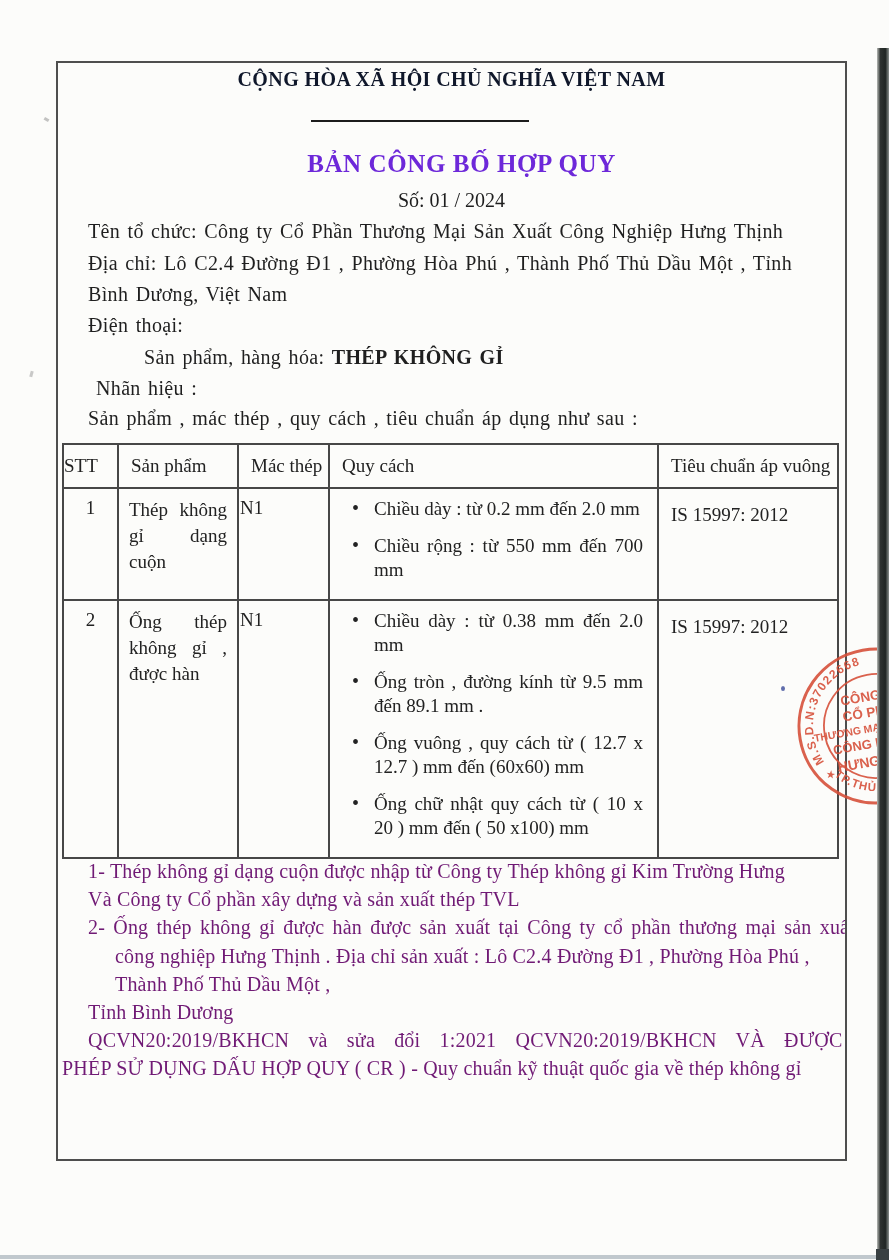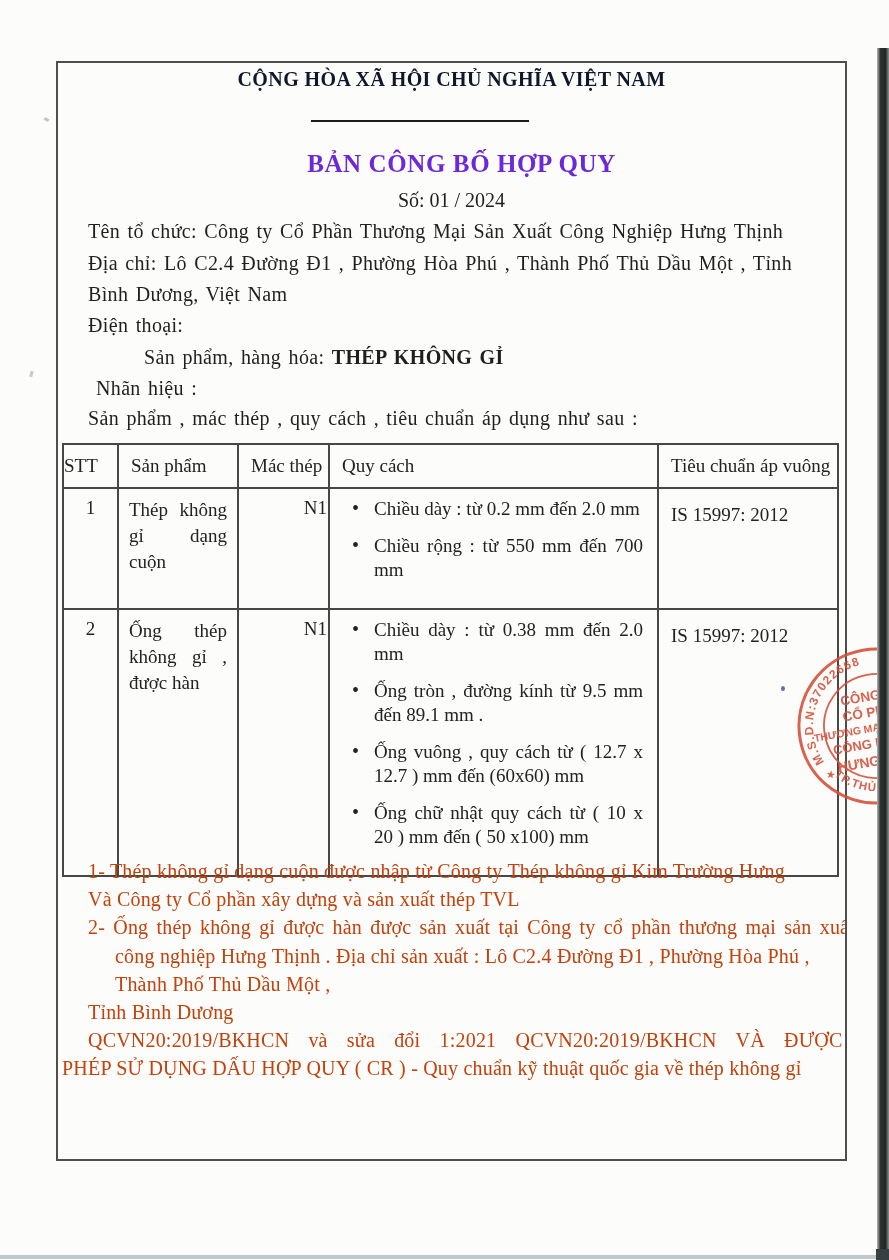--- a/index.html
+++ b/index.html
@@ -39,35 +39,35 @@
     border:2px solid #474747; vertical-align:top; font-weight:normal;
     box-sizing:border-box;
   }
   table.products thead tr{height:44px;}
   table.products th{vertical-align:middle; text-align:left; padding:2px 24px 2px 12px; white-space:nowrap;}
   table.products th.c, table.products td.c{text-align:center; padding-left:0;}
   tr.row1{height:91px;}
   tr.row2{height:242px;}
   td.cell-stt{text-align:center; padding-top:8px;}
   td.cell-product{padding:8px 10px 4px 10px; text-align:justify; line-height:26px;}
-  td.cell-grade{text-align:right; padding-top:8px;}
-  td.cell-specs{padding:8px 14px 13px 8px;}
+  td.cell-grade{text-align:left; padding-top:8px;}
+  td.cell-specs{padding:8px 14px 4px 8px;}
   td.cell-standard{padding:15px 6px 4px 12px; white-space:nowrap;}
   ul.specs{list-style:none; margin:0; padding:0;}
   ul.specs li{
     position:relative; padding-left:36px; margin:0 0 12px 0;
     text-align:justify; line-height:24.5px; font-size:19px;
   }
   ul.specs li::before{
     content:"\2022"; position:absolute; left:14px; top:-1px; font-size:20px;
   }
 
   .notes{
     position:absolute; left:62px; top:857px; width:783px; overflow:hidden;
-    font-size:20px; line-height:28.2px; letter-spacing:.2px; color:#c2410c;
+    font-size:20px; line-height:28.2px; letter-spacing:.2px; color:#701a75;
   }
   .notes div{white-space:nowrap;}
   .n-ind1{padding-left:26px;}
   .n-ind2{padding-left:53px;}
   .n-stretch{word-spacing:14px;}
   .n-wide{word-spacing:3px;}
 
   .stamp{position:absolute; left:766px; top:616px; transform:rotate(-10deg); z-index:2;}
   .stamp text{font-family:"Liberation Sans", sans-serif;}
 

